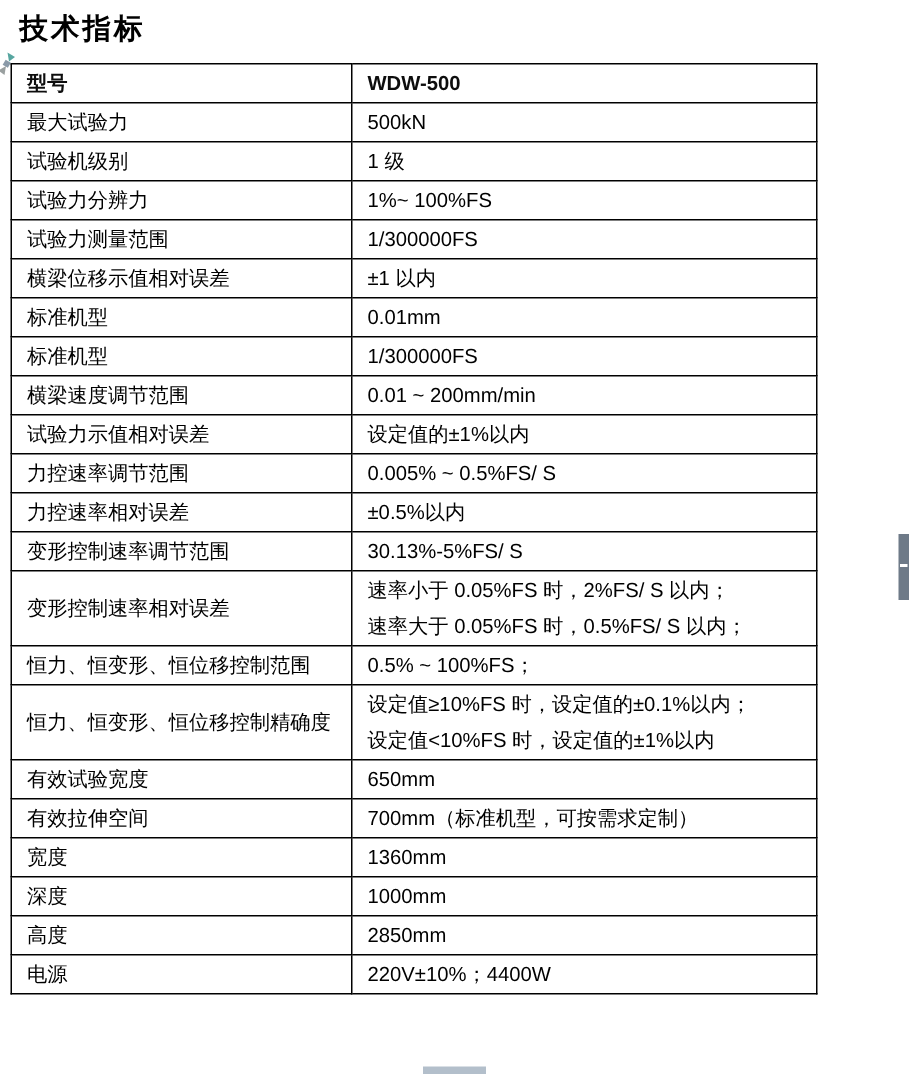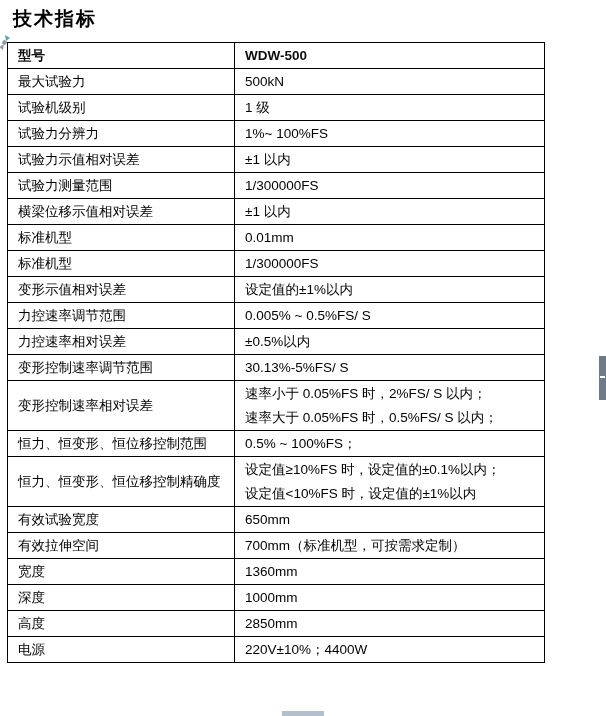--- a/index.html
+++ b/index.html
@@ -91,41 +91,41 @@
       </tr>
       <tr class="">
         <td class="label-cell">试验机级别</td>
         <td class="value-cell">1 级</td>
       </tr>
       <tr class="">
         <td class="label-cell">试验力分辨力</td>
         <td class="value-cell">1%~ 100%FS</td>
       </tr>
       <tr class="">
-        <td class="label-cell">试验力示值相对误差</td>
-        <td class="value-cell">±1 以内</td>
-      </tr>
-      <tr class="">
         <td class="label-cell">试验力测量范围</td>
         <td class="value-cell">1/300000FS</td>
       </tr>
       <tr class="">
         <td class="label-cell">横梁位移示值相对误差</td>
         <td class="value-cell">±1 以内</td>
       </tr>
       <tr class="">
         <td class="label-cell">标准机型</td>
         <td class="value-cell">0.01mm</td>
       </tr>
       <tr class="">
         <td class="label-cell">标准机型</td>
         <td class="value-cell">1/300000FS</td>
       </tr>
       <tr class="">
-        <td class="label-cell">变形示值相对误差</td>
+        <td class="label-cell">横梁速度调节范围</td>
+        <td class="value-cell">0.01 ~ 200mm/min</td>
+      </tr>
+      <tr class="">
+        <td class="label-cell">试验力示值相对误差</td>
         <td class="value-cell">设定值的±1%以内</td>
       </tr>
       <tr class="">
         <td class="label-cell">力控速率调节范围</td>
         <td class="value-cell">0.005% ~ 0.5%FS/ S</td>
       </tr>
       <tr class="">
         <td class="label-cell">力控速率相对误差</td>
         <td class="value-cell">±0.5%以内</td>
       </tr>

